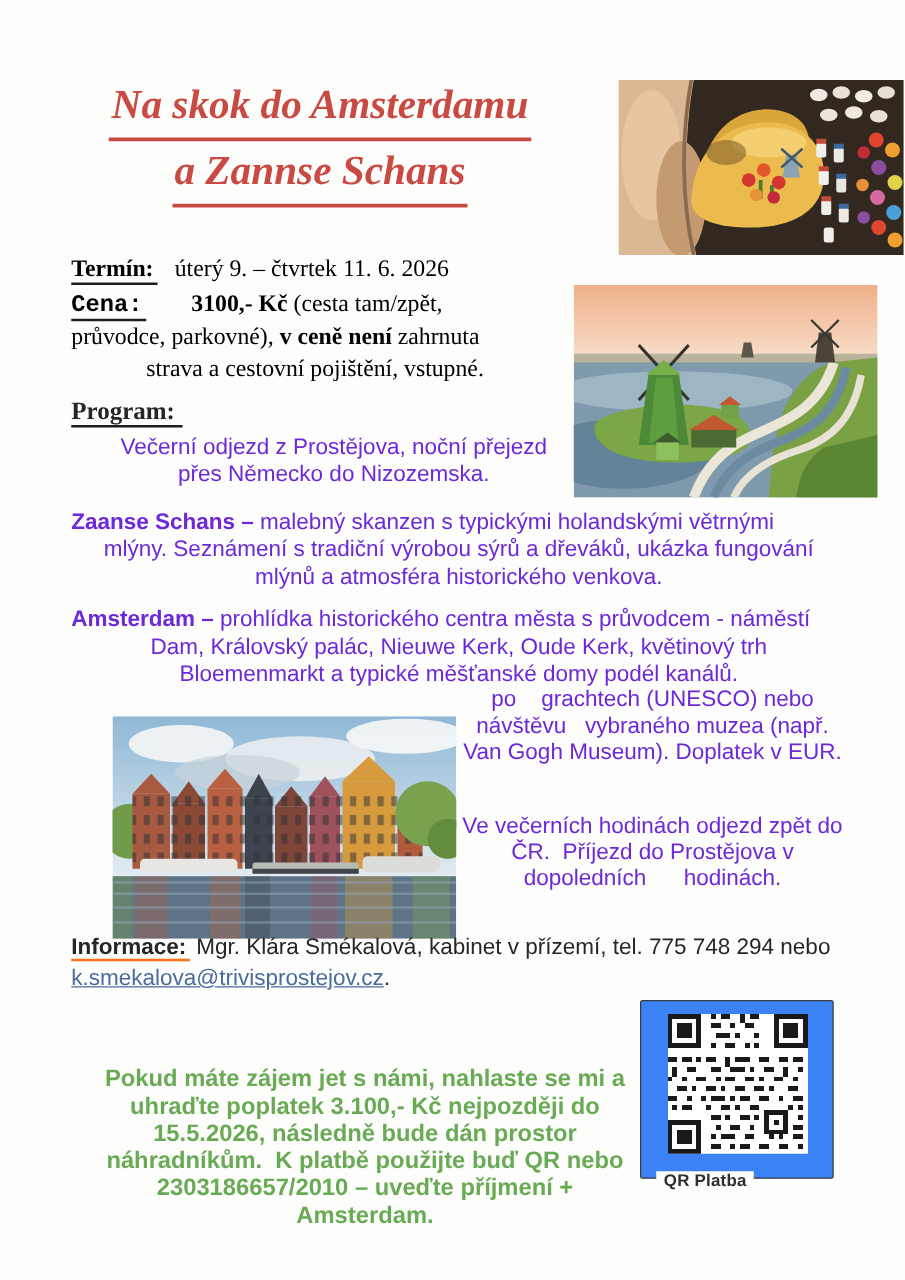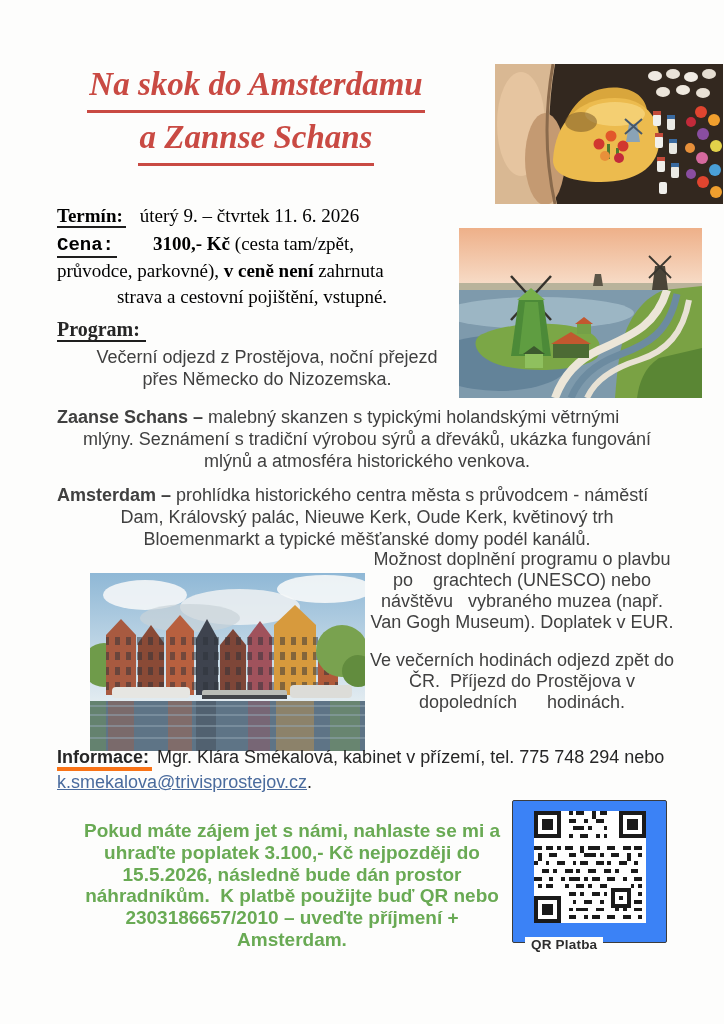--- a/index.html
+++ b/index.html
@@ -27,33 +27,33 @@
   #termin .hlabel{margin-right:14px;}
   #cena{position:absolute;left:57px;top:231px;width:390px;line-height:26px;}
   #cena .hlabel{margin-right:36px;font-family:Liberation Mono, monospace;}
   .b{font-weight:bold;}
 
   #program-heading{position:absolute;left:57px;top:318px;font-family:"Liberation Serif",serif;
                    font-size:20px;font-weight:bold;}
   #program-heading .hlabel{padding-right:6px;margin-top:40px;}
 
   
-  .sans{font-size:18px;line-height:22px;color:#404040;}
+  .sans{font-size:18px;line-height:22px;color:#6d28d9;}
   #program-body{position:absolute;left:57px;top:346px;width:420px;}
   #zaanse-para{position:absolute;left:57px;top:406px;width:620px;}
   #amsterdam-para{position:absolute;left:57px;top:484px;width:620px;}
   .rcol{position:absolute;left:347px;width:350px;line-height:21px;}
   #moznost-para{top:549px;}
   #navrat-para{top:650px;}
 
   #informace{position:absolute;left:57px;top:745px;width:640px;font-size:18px;line-height:25px;}
-  #informace .hlabel{border-bottom:4px solid #f97316;}
+  #informace .hlabel{border-bottom:2px solid #f97316;}
   .email{color:#4a6b9d;text-decoration:underline;cursor:pointer;}
 
-  #green-note{position:absolute;left:57px;top:820px;width:470px;font-weight:bold;
+  #green-note{position:absolute;left:57px;top:853px;width:470px;font-weight:bold;
               font-size:19px;line-height:21.8px;color:#69aa54;}
 
   
   #qr-box{position:absolute;left:512px;top:800px;width:153px;height:141px;
           border:1.5px solid #3c3c3c;border-radius:2px;background:#3b82f6;}
   #qr-box svg{display:block;margin:10px auto 0 auto;}
   #qr-label{position:absolute;left:12px;bottom:-10px;background:#fdfdfc;padding:0 6px;
             font-size:13.5px;font-weight:bold;color:#2e2e2e;letter-spacing:.2px;}
   .line{display:block;}
 </style>
@@ -254,21 +254,20 @@
       <g fill="#93a7b5" opacity=".5">
         <rect y="132" width="275" height="2"></rect>
           <rect y="141" width="275" height="2"></rect>
         <rect y="152" width="275" height="2"></rect>
           <rect y="164" width="275" height="2"></rect>
       </g>
     </svg>
   </figure>
 
   <div class="sans rcol" id="moznost-para">
-    <span class="line" data-bind="moznost.line1">Možnost doplnění programu o plavbu</span>
     <span class="line" data-bind="moznost.line2">po    grachtech (UNESCO) nebo</span>
     <span class="line" data-bind="moznost.line3">návštěvu   vybraného muzea (např.</span>
     <span class="line" data-bind="moznost.line4">Van Gogh Museum). Doplatek v EUR.</span>
   </div>
   <div class="sans rcol" id="navrat-para">
     <span class="line" data-bind="navrat.line1">Ve večerních hodinách odjezd zpět do</span>
     <span class="line" data-bind="navrat.line2">ČR.  Příjezd do Prostějova v</span>
     <span class="line" data-bind="navrat.line3">dopoledních      hodinách.</span>
   </div>
 

